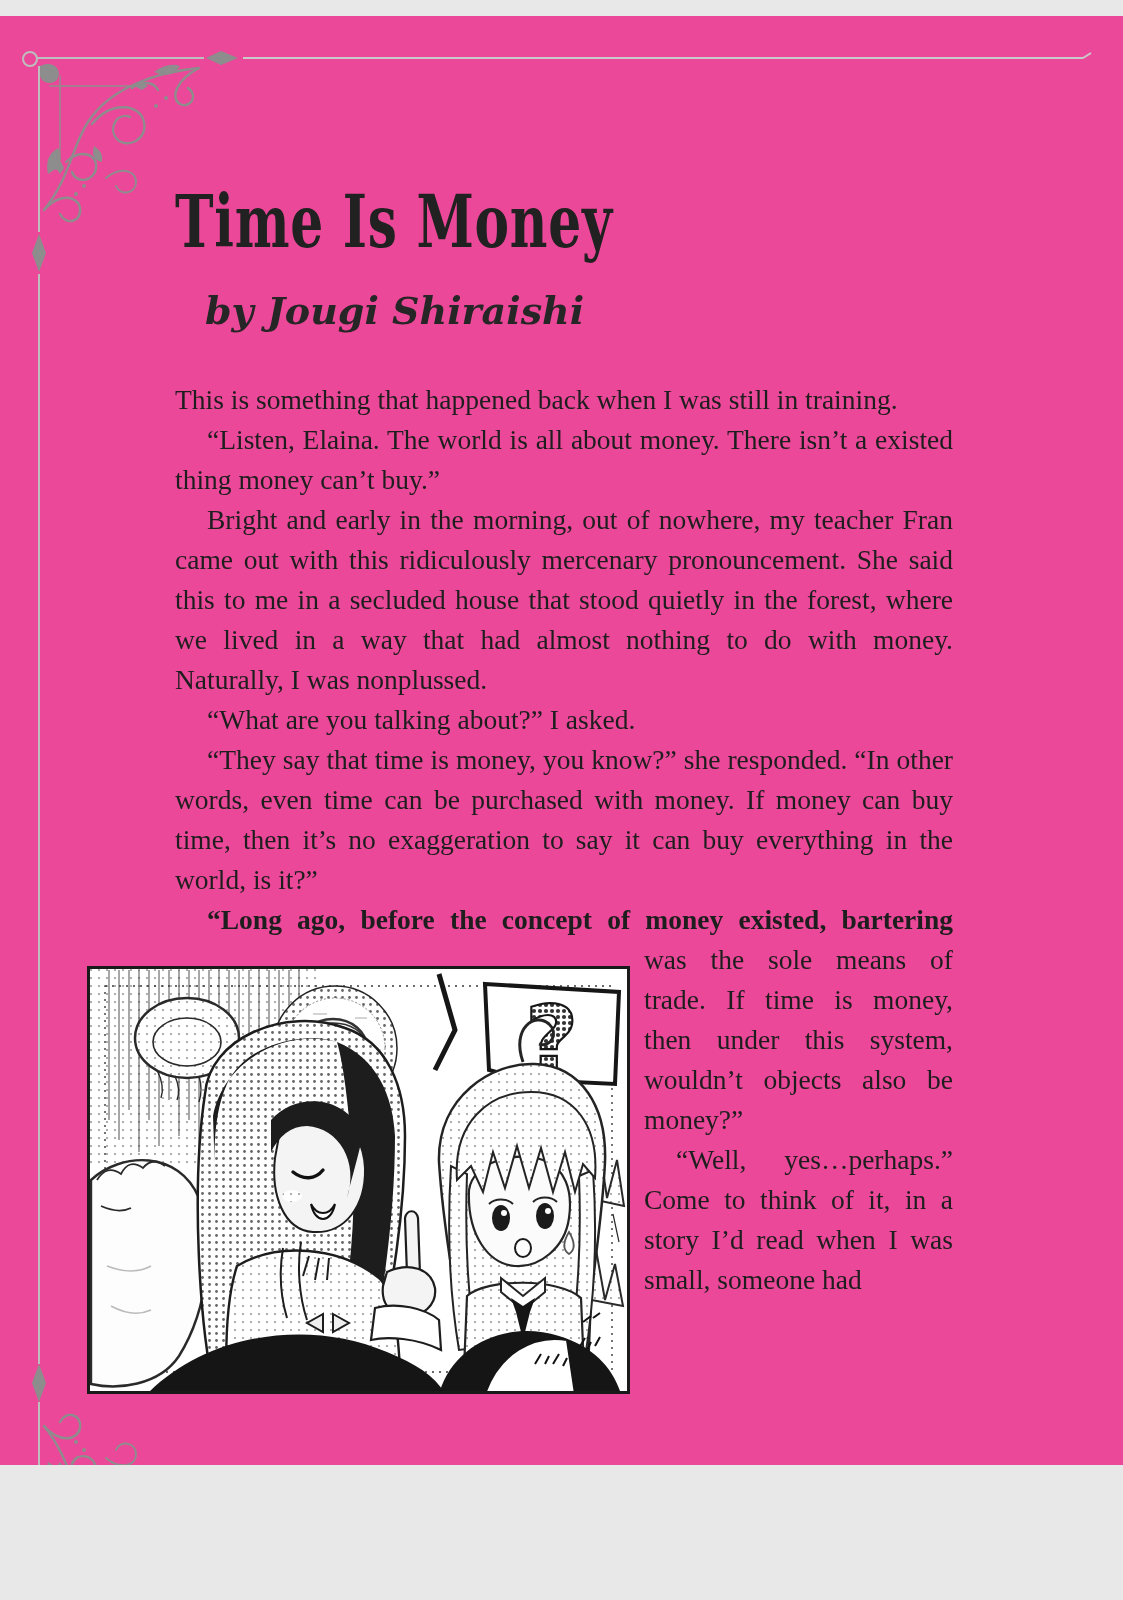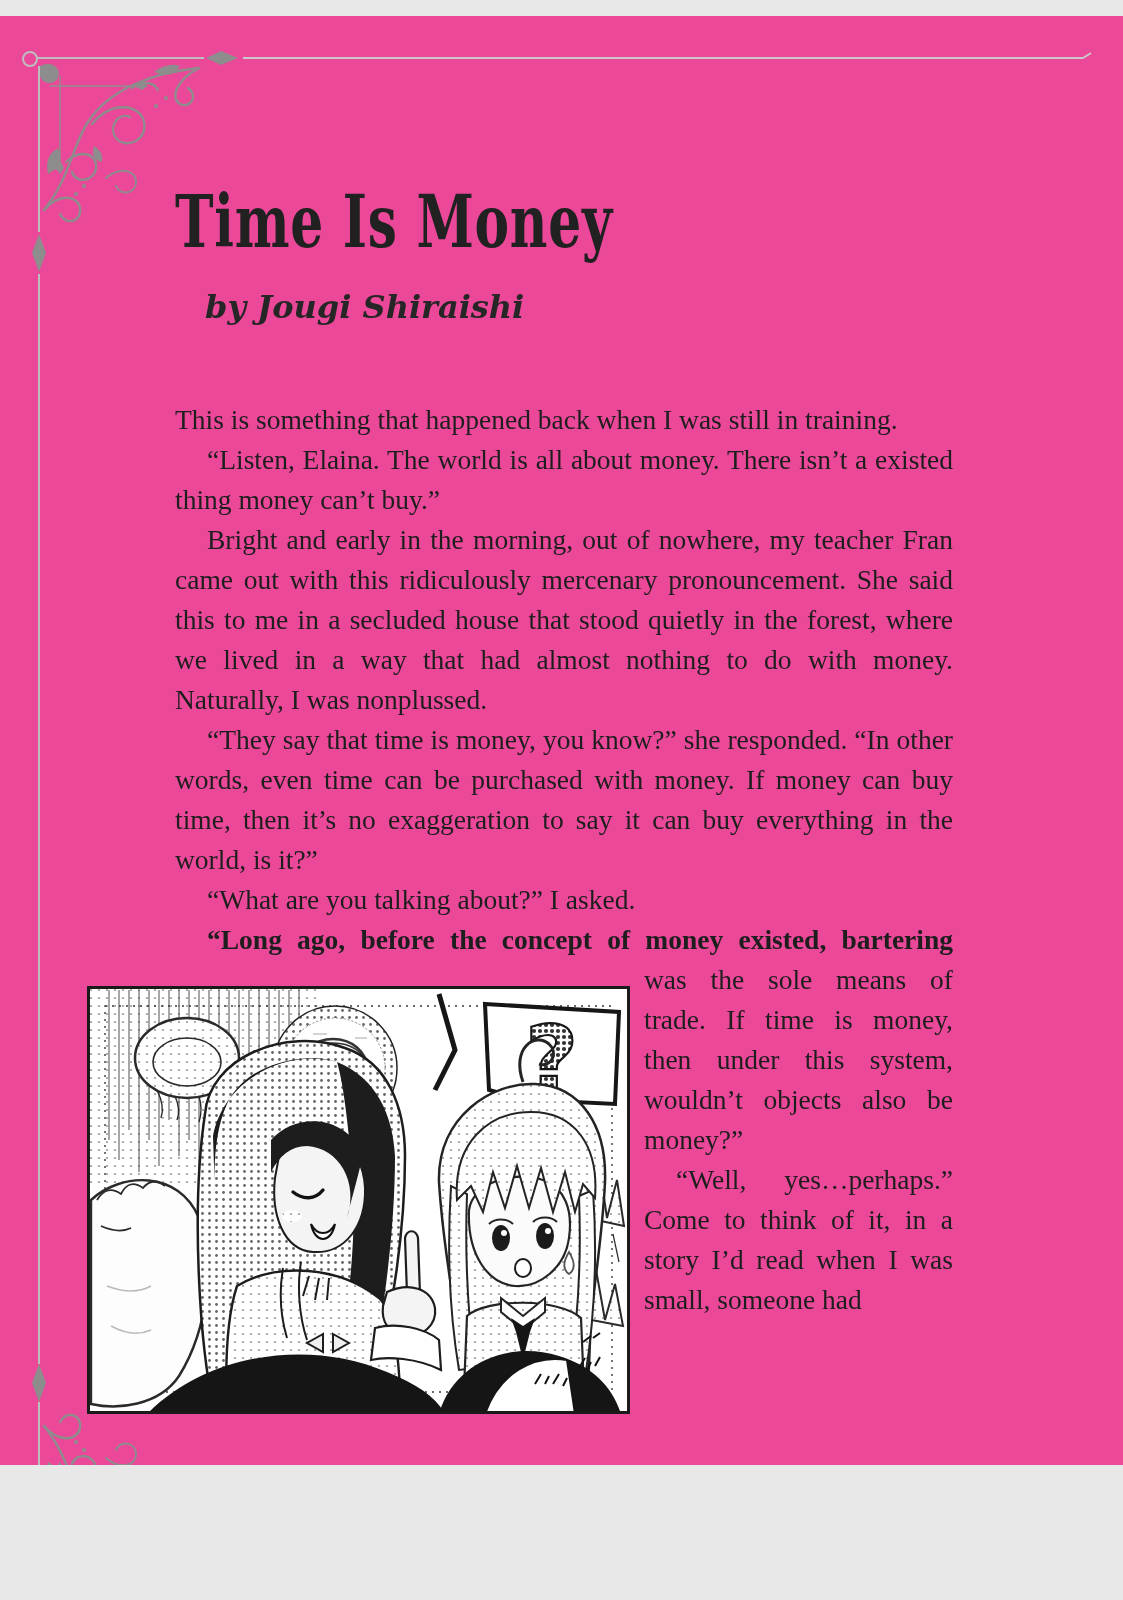--- a/index.html
+++ b/index.html
@@ -16,25 +16,25 @@
   .title{
     position:absolute;left:175px;top:168px;margin:0;
     font-family:"DejaVu Serif",serif;
     font-weight:700;font-size:72px;line-height:1.05;color:#212121;
     transform:scaleX(0.72);transform-origin:left center;
     white-space:nowrap;letter-spacing:1px;
   }
   .byline{
     position:absolute;left:205px;top:272px;
     font-family:"DejaVu Serif",serif;
-    font-style:italic;font-weight:600;font-size:32px;color:#262626;
+    font-style:italic;font-weight:600;font-size:38px;color:#262626;
     white-space:nowrap;
   }
   .body-text{
-    position:absolute;left:175px;top:384px;width:778px;
+    position:absolute;left:175px;top:364px;width:778px;
     font-size:27.5px;line-height:40px;
     text-align:justify;
     hyphens:none;-webkit-hyphens:none;
   }
   .para{margin:0;}
   .para.indent{text-indent:32px;}
   .para.force-justify{text-align-last:justify;font-weight:bold;}
   .illustration-float{
     float:left;
     width:543px;height:428px;
@@ -116,22 +116,22 @@
     </g>
   </svg>
 
   <h1 class="title">Time Is Money</h1>
   <div class="byline">by Jougi Shiraishi</div>
 
   <div class="body-text">
     <p class="para">This is something that happened back when I was still in training.</p>
     <p class="para indent">“Listen, Elaina. The world is all about money. There isn’t a existed thing money can’t buy.”</p>
     <p class="para indent">Bright and early in the morning, out of nowhere, my teacher Fran came out with this ridiculously mercenary pronouncement. She said this to me in a secluded house that stood quietly in the forest, where we lived in a way that had almost nothing to do with money. Naturally, I was nonplussed.</p>
+    <p class="para indent">“What are you talking about?” I asked.</p>
     <p class="para indent">“They say that time is money, you know?” she responded. “In other words, even time can be purchased with money. If money can buy time, then it’s no exaggeration to say it can buy everything in the world, is it?”</p>
-    <p class="para indent">“What are you talking about?” I asked.</p>
     <p class="para indent force-justify">“Long ago, before the concept of money existed, bartering</p>
 
     <div class="illustration-float">
       <svg viewBox="0 0 543 428" xmlns="http://www.w3.org/2000/svg">
         <defs>
           <pattern id="ht" width="7" height="7" patternUnits="userSpaceOnUse">
             <rect width="7" height="7" fill="#fff"></rect>
               <circle cx="3.5" cy="3.5" r="1.4" fill="#666"></circle>
           </pattern>
           <pattern id="htl" width="8" height="8" patternUnits="userSpaceOnUse">

